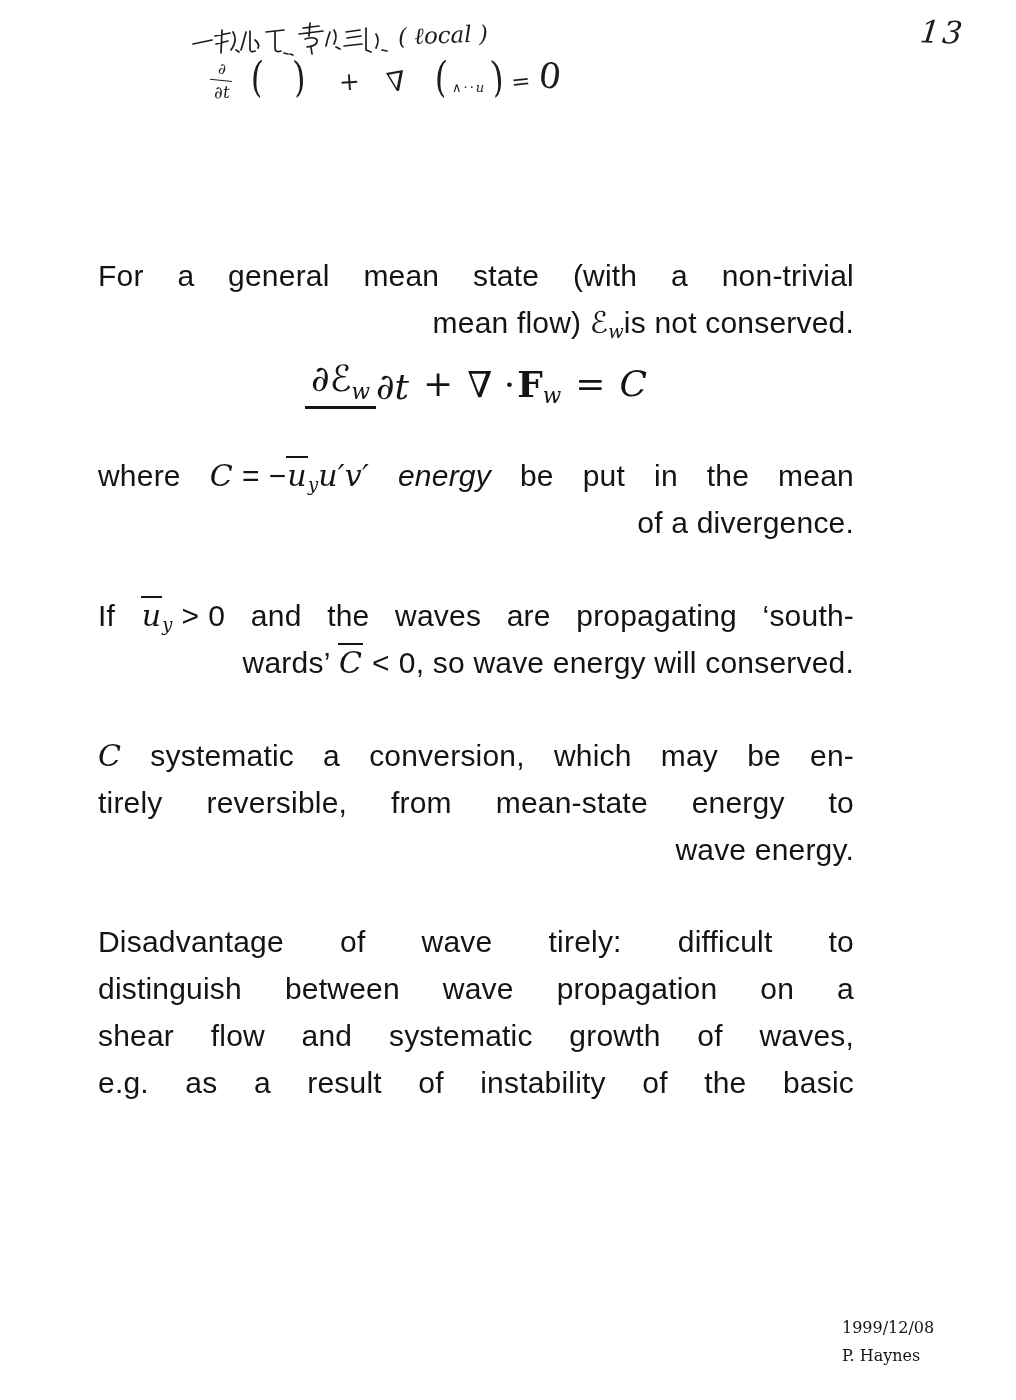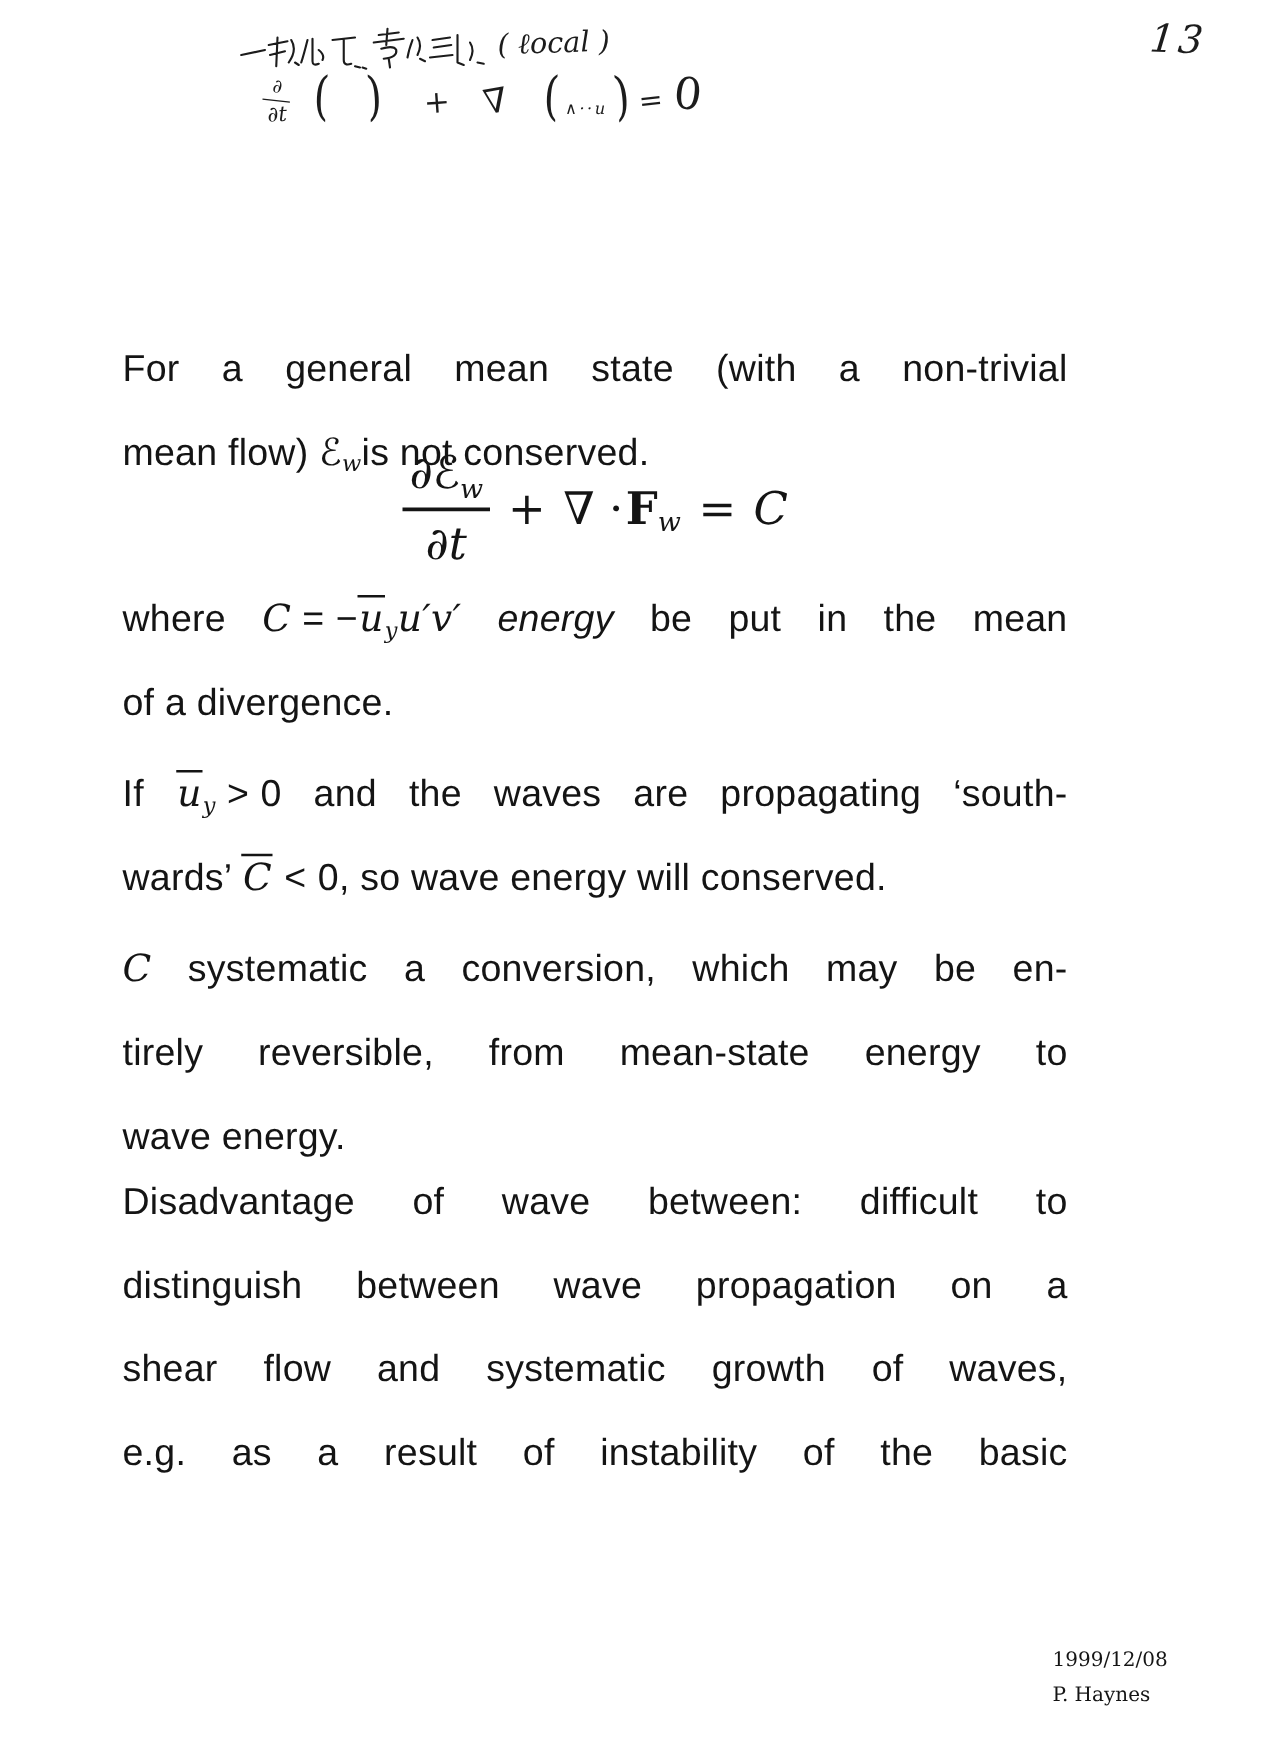--- a/index.html
+++ b/index.html
@@ -19,23 +19,23 @@
   
   .para {
     position: absolute;
     left: 98px;
     width: 756px;
     font-size: 30px;
     line-height: 47px;
     letter-spacing: 0.2px;
     color: #141414;
   }
-  .line { white-space: normal; margin-top: 20px; }
+  .line { white-space: normal; }
   .jl { text-align: justify; text-align-last: justify; }
-  .ll { text-align: left; }
+  .ll { text-align: right; }
 
   
   .mi  { font-family: "DejaVu Serif", serif; font-style: italic; }
   .cal { font-family: "DejaVu Serif", serif; font-style: italic; }
   .scr { font-family: "DejaVu Serif", "DejaVu Sans", serif; }
   .itsans { font-style: italic; }
   .ov { display: inline-block; border-top: 2px solid #141414; padding: 2px 1px 0 1px; line-height: 1.05; }
   .mg { display: inline-flex; align-items: baseline; }
   .mg sub, .equation sub {
     font-size: 0.6em; line-height: 0;
@@ -46,21 +46,21 @@
   
   .equation {
     position: absolute;
     left: 98px; top: 358px;
     width: 756px;
     display: flex; justify-content: center; align-items: center;
     font-family: "DejaVu Serif", serif;
     font-size: 36px;
     color: #141414;
   }
-  .frac { display: inline-flex; flex-direction: column; align-items: center; }
+  .frac { display: inline-flex; flex-direction: row; align-items: center; }
   .frac .num { display: block; padding: 0 6px 7px 6px; border-bottom: 3px solid #141414; }
   .frac .den { display: block; padding-top: 6px; }
   .eqplus { margin: 0 14px; }
   .eqeq   { margin: 0 14px; }
   .eqnab  { margin-right: 2px; }
 
   
   .hw-note-svg { position: absolute; left: 185px; top: 20px; }
   .hw-stroke { fill: none; stroke: #1c1c1c; stroke-width: 1.7; stroke-linecap: round; stroke-linejoin: round; }
   .hw-local {
@@ -189,21 +189,21 @@
         </span> <span>so wave energy will conserved.</span></div>
   </div>
 
   <div class="para" style="top:732px">
     <div class="line jl"><span class="cal">C</span> <span>systematic a conversion, which may be en-</span></div>
     <div class="line jl"><span>tirely reversible, from mean-state energy to</span></div>
     <div class="line ll"><span>wave energy.</span></div>
   </div>
 
   <div class="para" style="top:918px">
-    <div class="line jl"><span>Disadvantage of wave between:  difficult to</span></div>
+    <div class="line jl"><span>Disadvantage of wave tirely:  difficult to</span></div>
     <div class="line jl"><span>distinguish between wave propagation on a</span></div>
     <div class="line jl"><span>shear flow and systematic growth of waves,</span></div>
     <div class="line jl"><span>e.g. as a result of instability of the basic</span></div>
   </div>
 
   <div class="footer">
     <div>1999/12/08</div>
     <div>P. Haynes</div>
   </div>
 

